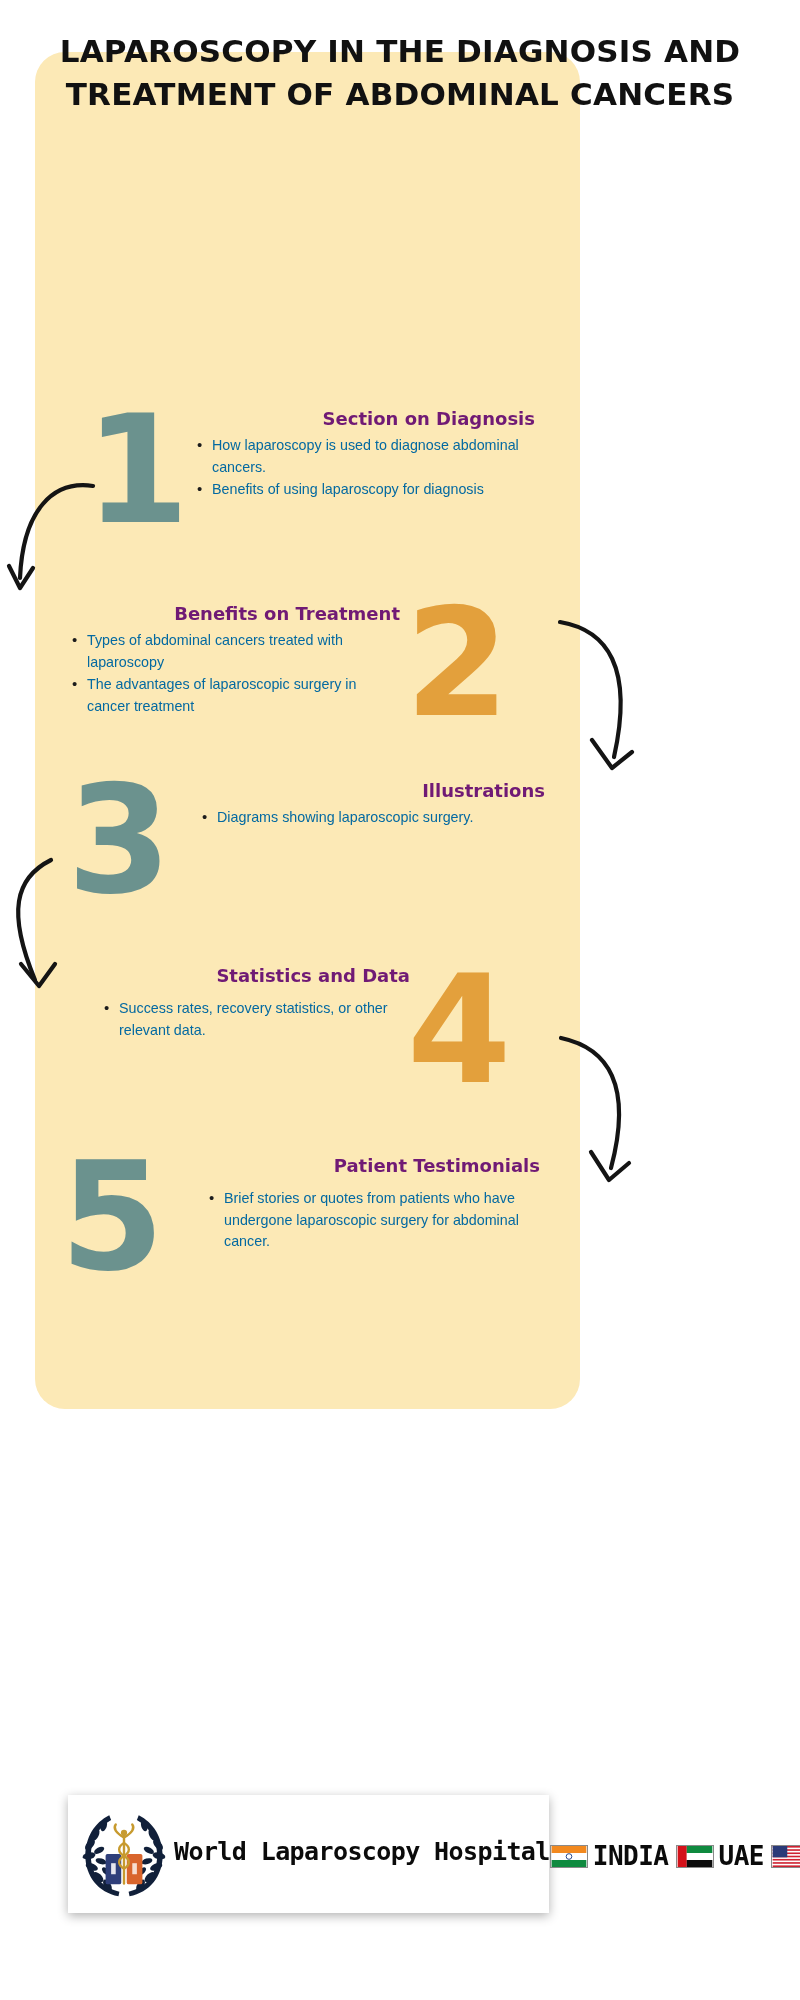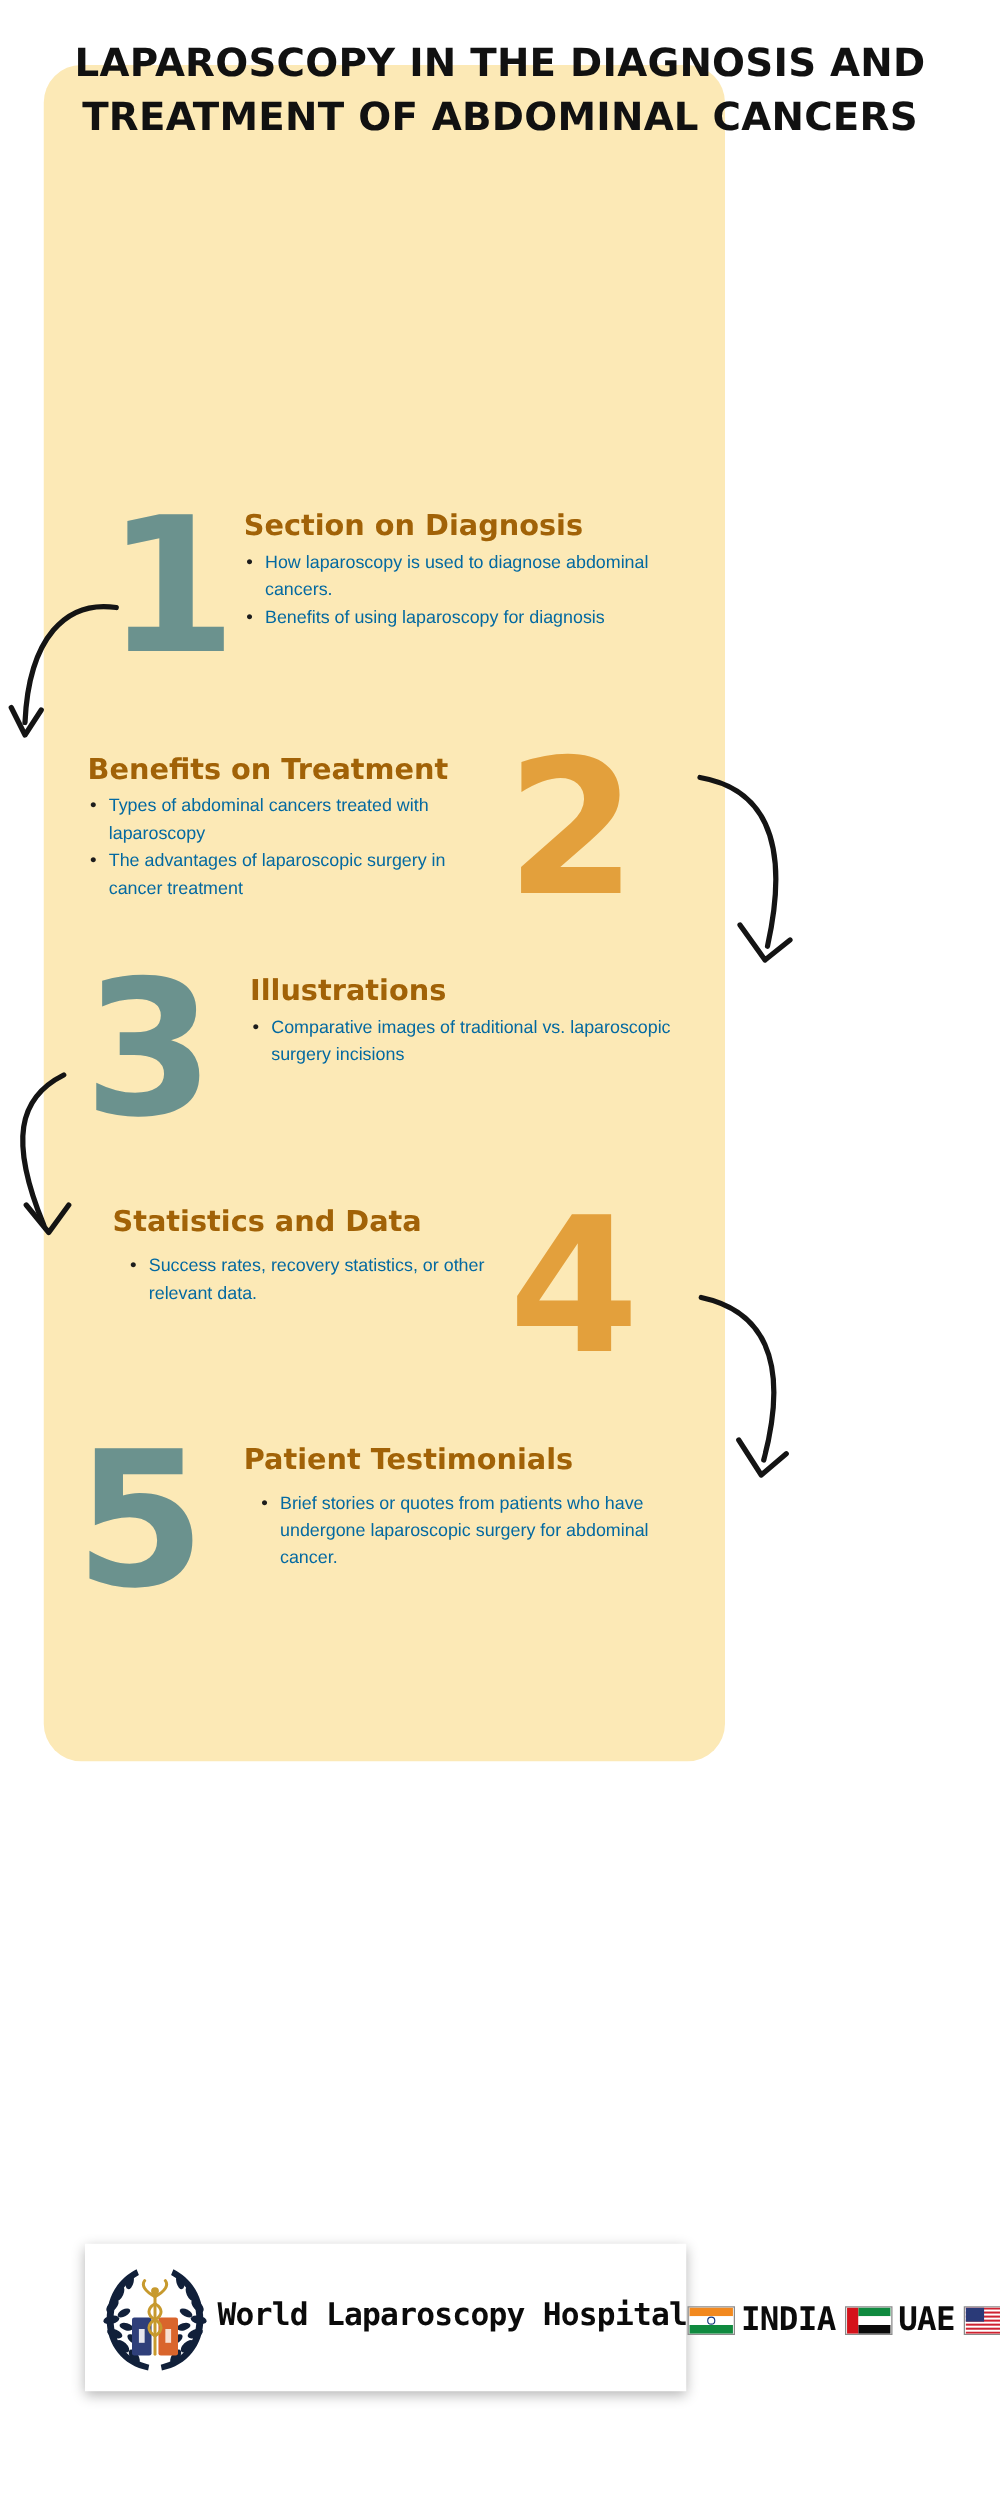--- a/index.html
+++ b/index.html
@@ -65,24 +65,25 @@
     letter-spacing: -2px;
   }
   .bignum.teal  { color: #6b928e; }
   .bignum.orange{ color: #e3a03c; }
 
   .txtblock { position: absolute; }
 
   .shead {
     font-family: "DejaVu Sans", sans-serif;
     font-weight: bold;
-    font-size: 23px;
-    color: #a16207;
+    font-size: 18px;
+    color: #701a75;
     margin-bottom: 6px;
     white-space: nowrap;
+    text-align: right;
   }
 
   ul.blist {
     list-style: none;
     padding: 0;
     margin: 0;
   }
   ul.blist li {
     position: relative;
     padding-left: 17px;
@@ -201,21 +202,21 @@
     <path d="M8 10 C 55 18, 82 55, 62 145" fill="none" stroke="#141414" stroke-width="4.2" stroke-linecap="round"></path>
     <path d="M40 128 L 60 156 L 80 140" fill="none" stroke="#141414" stroke-width="4.2" stroke-linecap="round" stroke-linejoin="round"></path>
   </svg>
 
   <div class="step" style="left:35px; top:765px; height:165px;">
     <div class="step-inner">
       <div class="bignum teal" style="left:32px; top:0px;">3</div>
       <div class="txtblock" style="left:165px; top:15px; width:345px;">
         <div class="shead">Illustrations</div>
         <ul class="blist">
-          <li>Comparative images of traditional vs. laparoscopic surgery incisions</li>
+          <li>Diagrams showing laparoscopic surgery.</li>
         </ul>
       </div>
     </div>
   </div>
 
   <svg class="arrow" style="left:5px; top:852px;" width="75" height="145" viewBox="0 0 75 145">
     <path d="M46 8 C 10 26, 2 60, 30 128" fill="none" stroke="#141414" stroke-width="4.2" stroke-linecap="round"></path>
     <path d="M16 112 L 34 134 L 50 112" fill="none" stroke="#141414" stroke-width="4.2" stroke-linecap="round" stroke-linejoin="round"></path>
   </svg>
 

